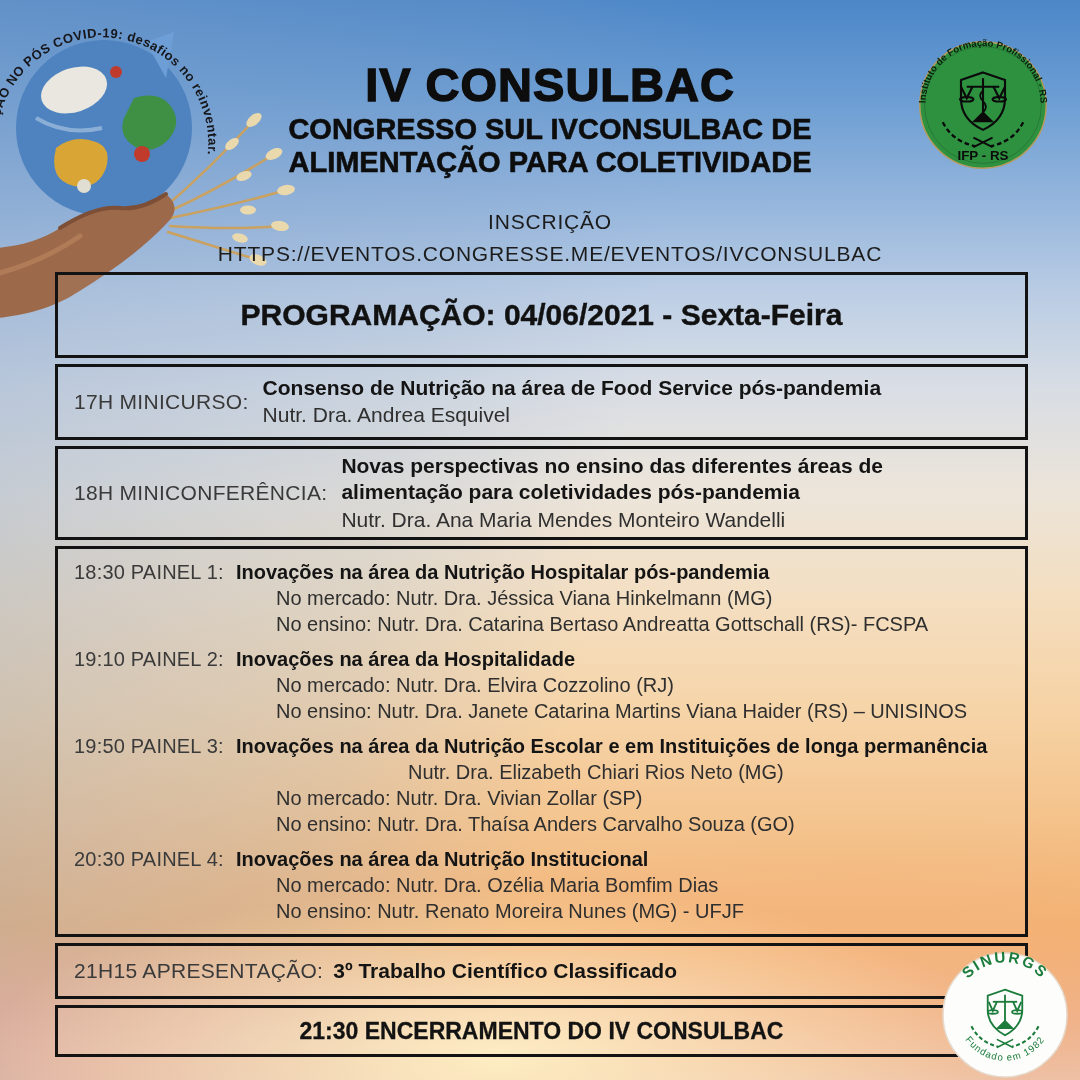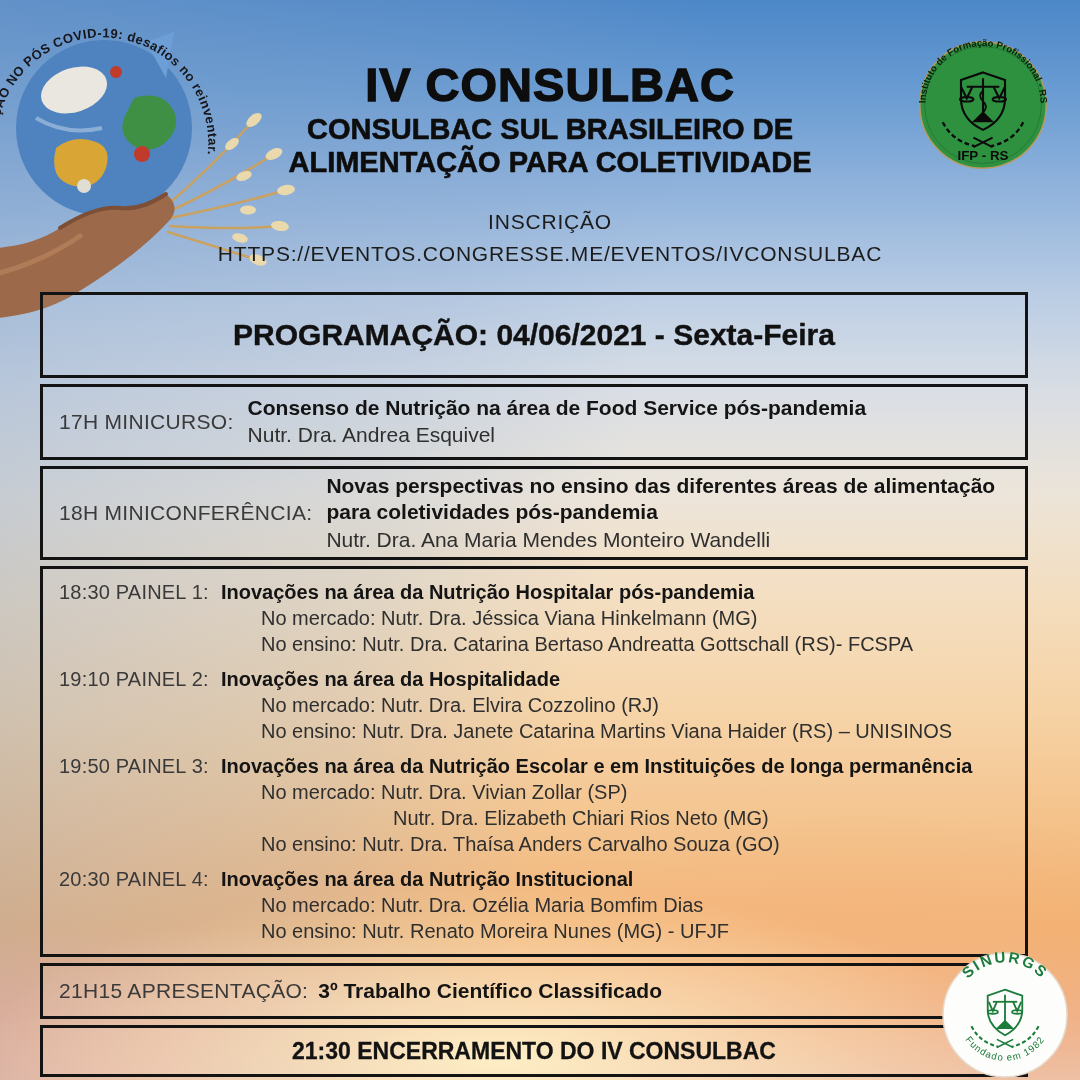--- a/index.html
+++ b/index.html
@@ -12,21 +12,21 @@
       radial-gradient(42% 14% at 10% 99%, rgba(240,176,152,0.55) 0%, rgba(240,176,152,0) 100%),
       linear-gradient(102deg, rgba(130,160,200,0.40) 0%, rgba(130,160,200,0.18) 38%, rgba(130,160,200,0) 55%),
       linear-gradient(180deg,#4c87c8 0%,#6b9dd3 9%,#92b4dc 18%,#b9cce4 27%,#d8dde4 36%,#ece4d8 46%,#f4ddbd 56%,#f6d2a4 66%,#f4c28a 76%,#f2b273 86%,#efb28c 94%,#eec0a4 100%);
   }
   
   .title-block{position:absolute;left:60px;right:40px;top:60px;text-align:center;color:#0d0d0d;}
   .main-title{font-size:47px;font-weight:bold;letter-spacing:1px;-webkit-text-stroke:1.4px #0d0d0d;line-height:1.05;}
   .subtitle{font-size:29px;font-weight:bold;-webkit-text-stroke:0.6px #0d0d0d;line-height:1.12;margin-top:4px;}
   .inscription{margin-top:28px;font-size:21px;color:#1c1c1c;letter-spacing:0.8px;line-height:1.5;}
   
-  .program{position:absolute;left:40px;right:52px;top:272px;margin-top:20px;}
+  .program{position:absolute;left:55px;right:52px;top:272px;}
   .box{border:3px solid #131313;background:rgba(255,255,255,0.05);box-sizing:border-box;margin-bottom:6px;}
   .box.header-box{height:86px;display:flex;align-items:center;justify-content:center;}
   .program-header{font-size:30px;font-weight:bold;color:#111;-webkit-text-stroke:0.4px #111;}
   .simple-row{display:flex;align-items:center;gap:14px;padding:10px 16px;}
   .row-0{height:76px;}
   .row-1{height:94px;}
   .time-label{font-size:21px;color:#3a3a3a;letter-spacing:0.3px;flex:none;}
   .row-title{font-size:21px;font-weight:bold;color:#141414;line-height:1.25;}
   .row-speaker{font-size:21px;color:#2f2f2f;line-height:1.3;}
   .panels-box{padding:10px 16px 8px 16px;}
@@ -93,21 +93,21 @@
     <g>
       <path d="M0,320 L0,250 C24,248 46,242 64,230 C86,216 106,208 124,210 C142,212 158,204 170,196 C180,204 182,214 172,224 C150,248 118,272 82,294 C54,312 24,318 0,320 Z" fill="#9c6a4b"></path>
       <path d="M64,230 C86,216 106,208 124,210 C142,212 158,204 170,196" stroke="#7c4f36" stroke-width="4" fill="none" stroke-linecap="round"></path>
       <path d="M0,276 C30,268 58,256 84,238" stroke="#b07c58" stroke-width="5" fill="none" stroke-linecap="round"></path>
     </g>
   </svg>
 
   <div class="title-block">
     <div class="main-title">IV CONSULBAC</div>
     <div class="subtitle">
-      <div>CONSULBAC SUL BRASILEIRO DE</div>
+      <div>CONGRESSO SUL IVCONSULBAC DE</div>
       <div>ALIMENTAÇÃO PARA COLETIVIDADE</div>
     </div>
     <div class="inscription">
       <div>INSCRIÇÃO</div>
       <div>HTTPS://EVENTOS.CONGRESSE.ME/EVENTOS/IVCONSULBAC</div>
     </div>
   </div>
 
   <svg class="ifp-logo" width="134" height="134" viewBox="0 0 140 140">
     <defs>
@@ -176,22 +176,22 @@
           <div class="panel-title">Inovações na área da Hospitalidade</div>
           <div class="panel-line">No mercado: Nutr. Dra. Elvira Cozzolino (RJ)</div>
           <div class="panel-line">No ensino: Nutr. Dra. Janete Catarina Martins Viana Haider (RS) – UNISINOS</div>
         </div>
       </div>
 
       <div class="panel">
         <div class="panel-time">19:50 PAINEL 3:</div>
         <div class="panel-content">
           <div class="panel-title">Inovações na área da Nutrição Escolar e em Instituições de longa permanência</div>
+          <div class="panel-line extra-indent">Nutr. Dra. Elizabeth Chiari Rios Neto (MG)</div>
           <div class="panel-line">No mercado: Nutr. Dra. Vivian Zollar (SP)</div>
-          <div class="panel-line extra-indent">Nutr. Dra. Elizabeth Chiari Rios Neto (MG)</div>
           <div class="panel-line">No ensino: Nutr. Dra. Thaísa Anders Carvalho Souza (GO)</div>
         </div>
       </div>
 
       <div class="panel">
         <div class="panel-time">20:30 PAINEL 4:</div>
         <div class="panel-content">
           <div class="panel-title">Inovações na área da Nutrição Institucional</div>
           <div class="panel-line">No mercado: Nutr. Dra. Ozélia Maria Bomfim Dias</div>
           <div class="panel-line">No ensino: Nutr. Renato Moreira Nunes (MG) - UFJF</div>

